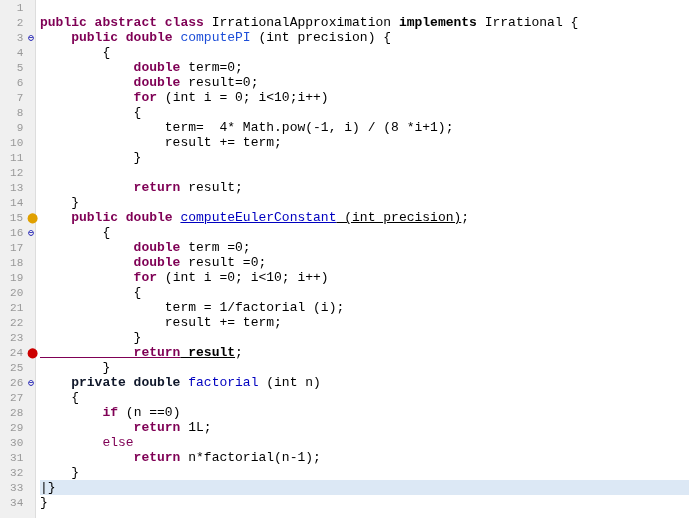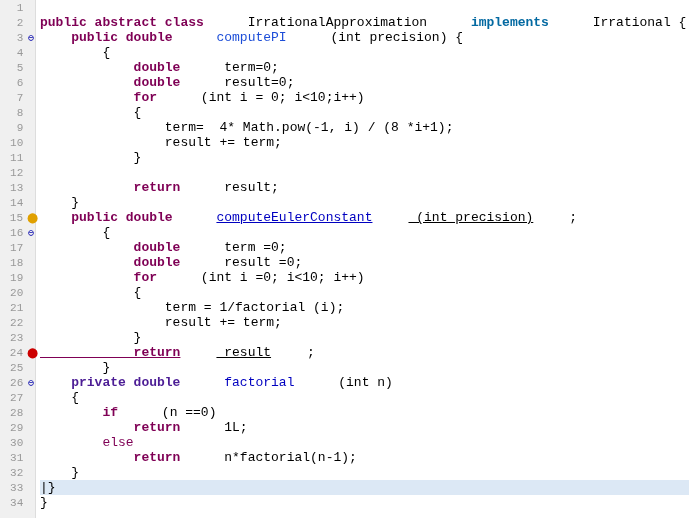--- a/index.html
+++ b/index.html
@@ -43,21 +43,20 @@
       flex: 1;
       overflow: hidden;
       padding-left: 4px;
     }
     .code-line {
       height: 15px;
       white-space: pre;
       display: flex;
       align-items: flex-end;
       line-height: 15px;
-      gap: 36px;
     }
     .code-line.highlighted {
       background: #dce8f5;
     }
     .gutter-marker {
       width: 8px;
       text-align: center;
       font-size: 9px;
     }
     .fold-indicator {
@@ -205,21 +204,21 @@
         <span class="gutter-marker"></span>
       </div>
       <div class="line-row">
         <span class="line-number">34</span>
         <span class="gutter-marker"></span>
       </div>
     </div>
   <div class="code-area">
 
   <div class="code-line"><span></span></div>
-      <div class="code-line"><span style="color: rgb(127, 0, 85); font-weight: bold;">public abstract class </span><span>IrrationalApproximation </span><span style="color: #0369a1; font-weight: bold;">implements </span><span>Irrational {</span></div>
+      <div class="code-line"><span style="color: rgb(127, 0, 85); font-weight: bold;">public abstract class </span><span>IrrationalApproximation </span><span style="color: #000000; font-weight: bold;">implements </span><span>Irrational {</span></div>
       <div class="code-line"><span style="color: rgb(127, 0, 85); font-weight: bold;">    public double </span><span style="color: #1d4ed8;">computePI</span><span> (int precision) {</span></div>
       <div class="code-line"><span>        {</span></div>
       <div class="code-line"><span style="color: rgb(127, 0, 85); font-weight: bold;">            double </span><span>term=0;</span></div>
       <div class="code-line"><span style="color: rgb(127, 0, 85); font-weight: bold;">            double </span><span>result=0;</span></div>
       <div class="code-line"><span style="color: rgb(127, 0, 85); font-weight: bold;">            for </span><span>(int i = 0; i&lt;10;i++)</span></div>
       <div class="code-line"><span>            {</span></div>
       <div class="code-line"><span>                term=  4* Math.pow(-1, i) / (8 *i+1);</span></div>
       <div class="code-line"><span>                result += term;</span></div>
       <div class="code-line"><span>            }</span></div>
       <div class="code-line"><span></span></div>
@@ -227,23 +226,23 @@
       <div class="code-line"><span>    }</span></div>
       <div class="code-line"><span style="color: rgb(127, 0, 85); font-weight: bold;">    public double </span><span style="color: rgb(0, 0, 192); text-decoration: underline;">computeEulerConstant</span><span style="text-decoration: underline;"> (int precision)</span><span>;</span></div>
       <div class="code-line"><span>        {</span></div>
       <div class="code-line"><span style="color: rgb(127, 0, 85); font-weight: bold;">            double </span><span>term =0;</span></div>
       <div class="code-line"><span style="color: rgb(127, 0, 85); font-weight: bold;">            double </span><span>result =0;</span></div>
       <div class="code-line"><span style="color: rgb(127, 0, 85); font-weight: bold;">            for </span><span>(int i =0; i&lt;10; i++)</span></div>
       <div class="code-line"><span>            {</span></div>
       <div class="code-line"><span>                term = 1/factorial (i);</span></div>
       <div class="code-line"><span>                result += term;</span></div>
       <div class="code-line"><span>            }</span></div>
-      <div class="code-line"><span style="color: rgb(127, 0, 85); font-weight: bold; text-decoration: underline;">            return</span><span style="text-decoration: underline;"> result</span><span>;</span></div>
+      <div class="code-line"><span style="color: rgb(127, 0, 85); font-weight: bold; text-decoration: underline;">            return</span><span style="text-decoration: underline; font-weight: bold;"> result</span><span>;</span></div>
       <div class="code-line"><span>        }</span></div>
-      <div class="code-line"><span style="color: #4c1d95; font-weight: bold;">    private double </span><span style="color: rgb(0, 0, 192);">factorial</span><span> (int n)</span></div>
+      <div class="code-line"><span style="color: #0f172a; font-weight: bold;">    private double </span><span style="color: rgb(0, 0, 192);">factorial</span><span> (int n)</span></div>
       <div class="code-line"><span>    {</span></div>
       <div class="code-line"><span style="color: rgb(127, 0, 85); font-weight: bold;">        if </span><span>(n ==0)</span></div>
       <div class="code-line"><span style="color: rgb(127, 0, 85); font-weight: bold;">            return </span><span>1L;</span></div>
       <div class="code-line"><span style="color: rgb(127, 0, 85); font-weight: normal;">        else</span></div>
       <div class="code-line"><span style="color: rgb(127, 0, 85); font-weight: bold;">            return </span><span>n*factorial(n-1);</span></div>
       <div class="code-line"><span>    }</span></div>
       <div class="code-line highlighted"><span>|}</span></div>
       <div class="code-line"><span>}</span></div>
     </div>
 </div>

